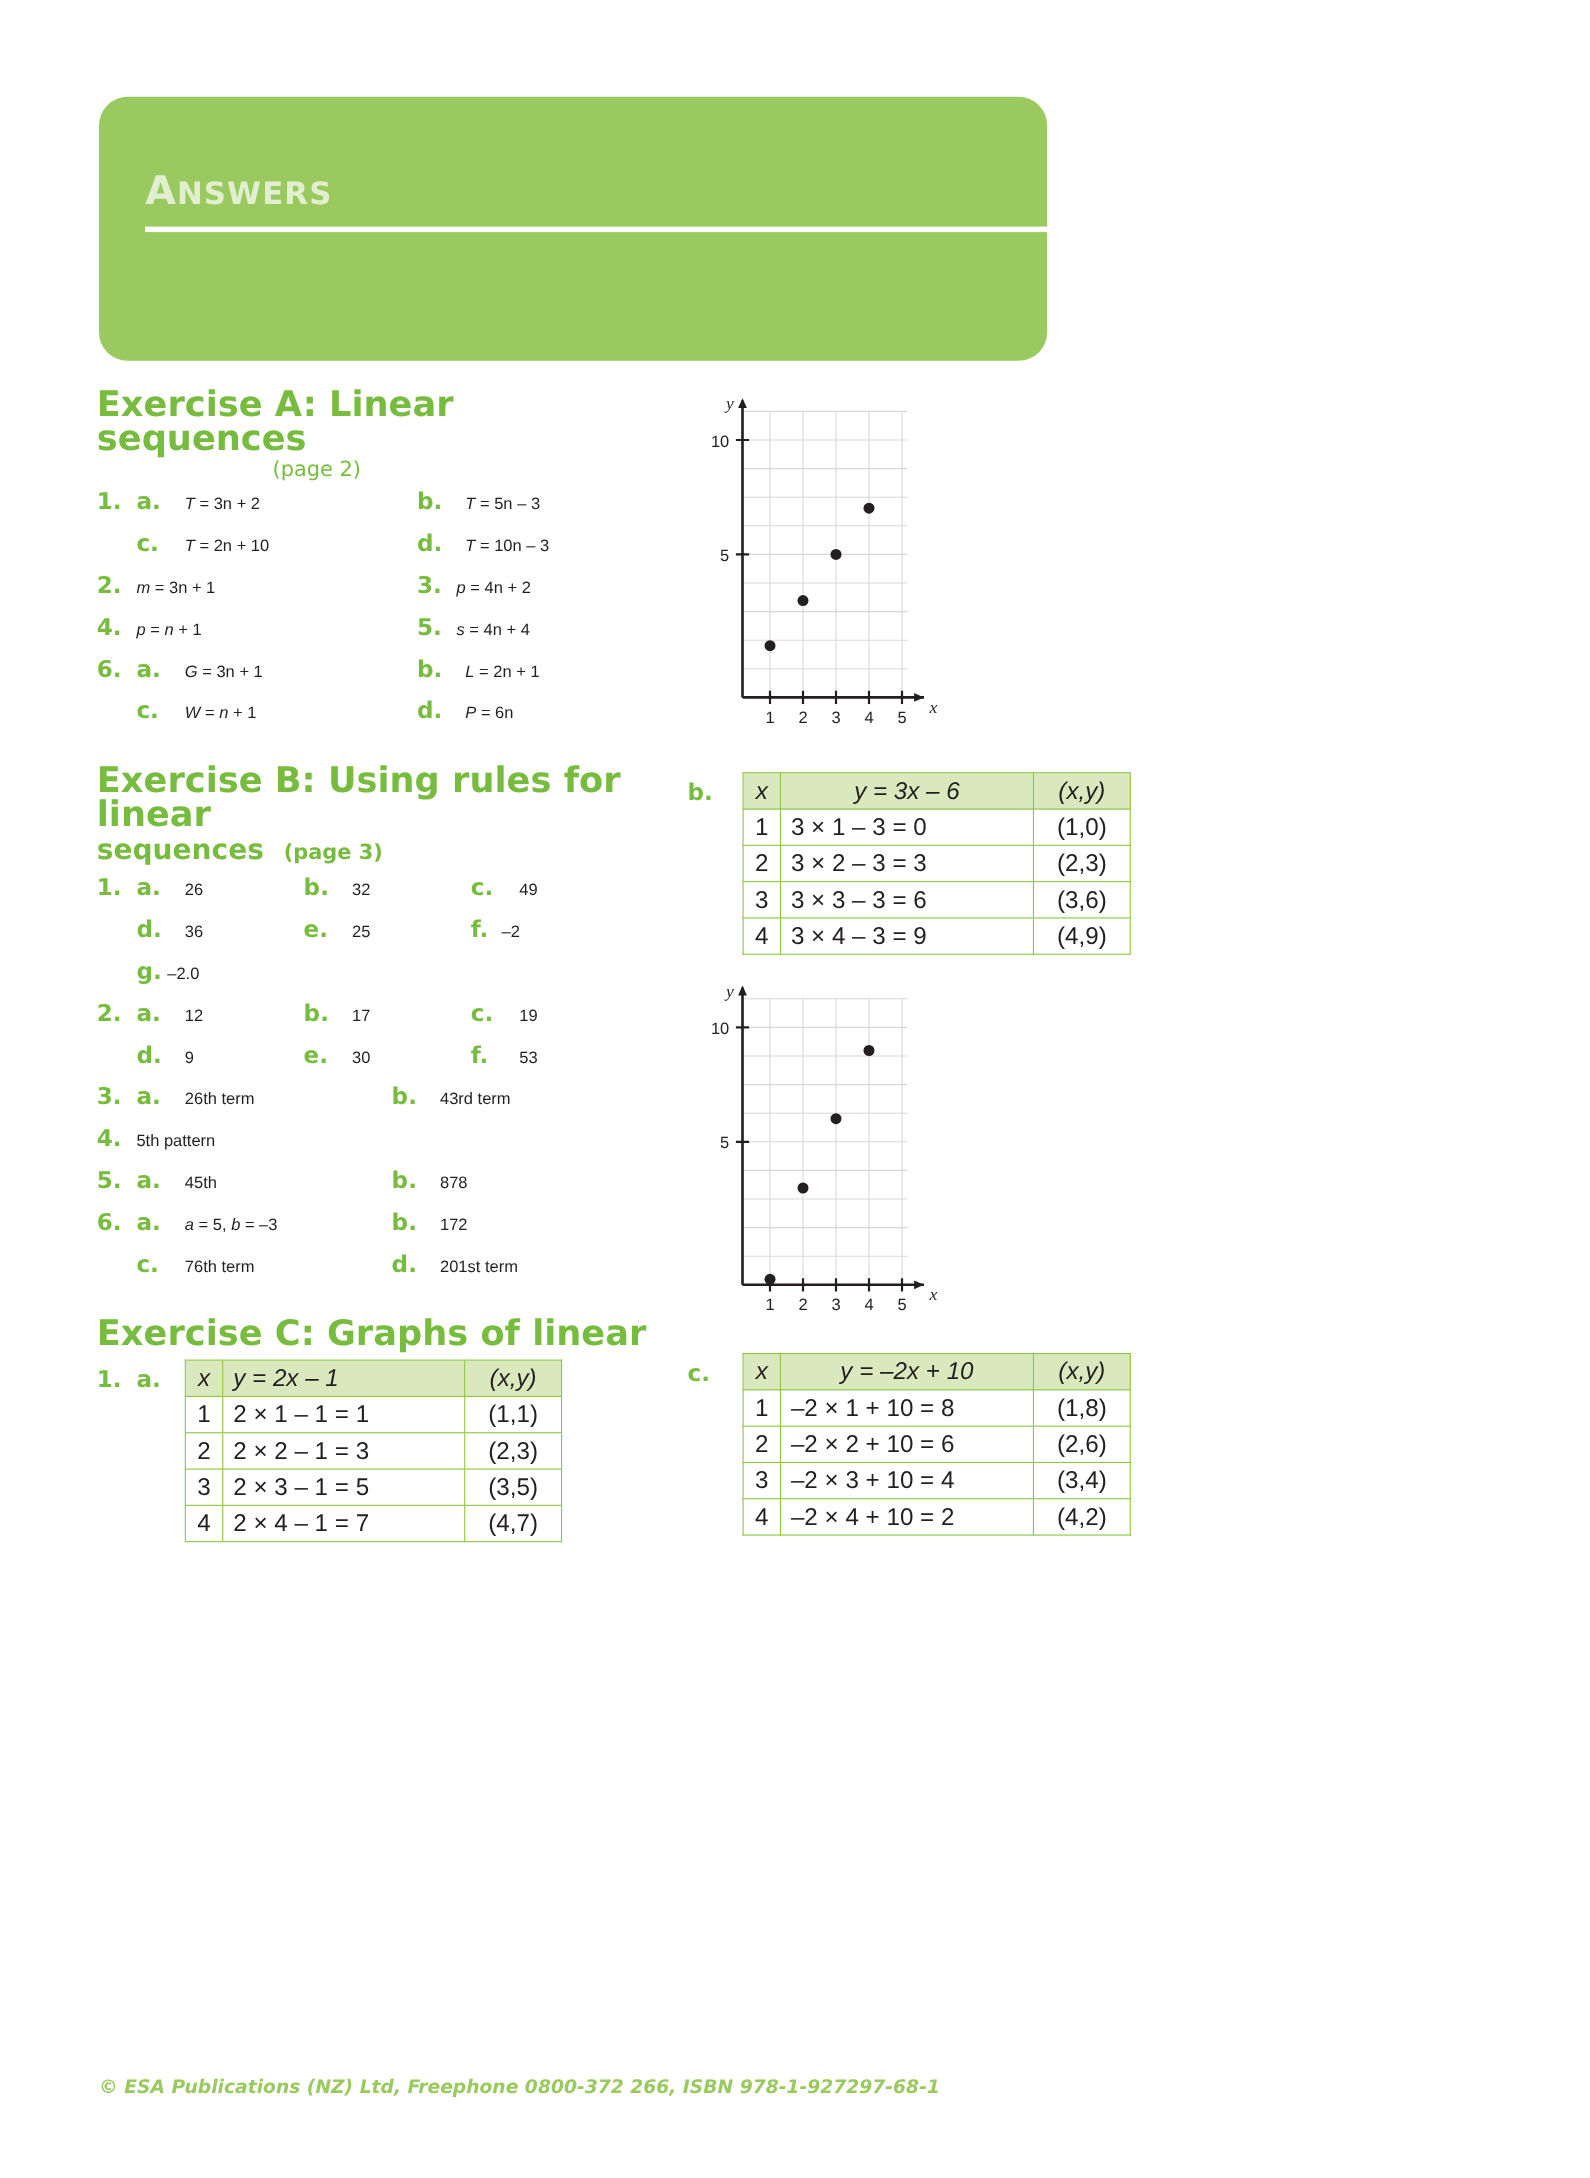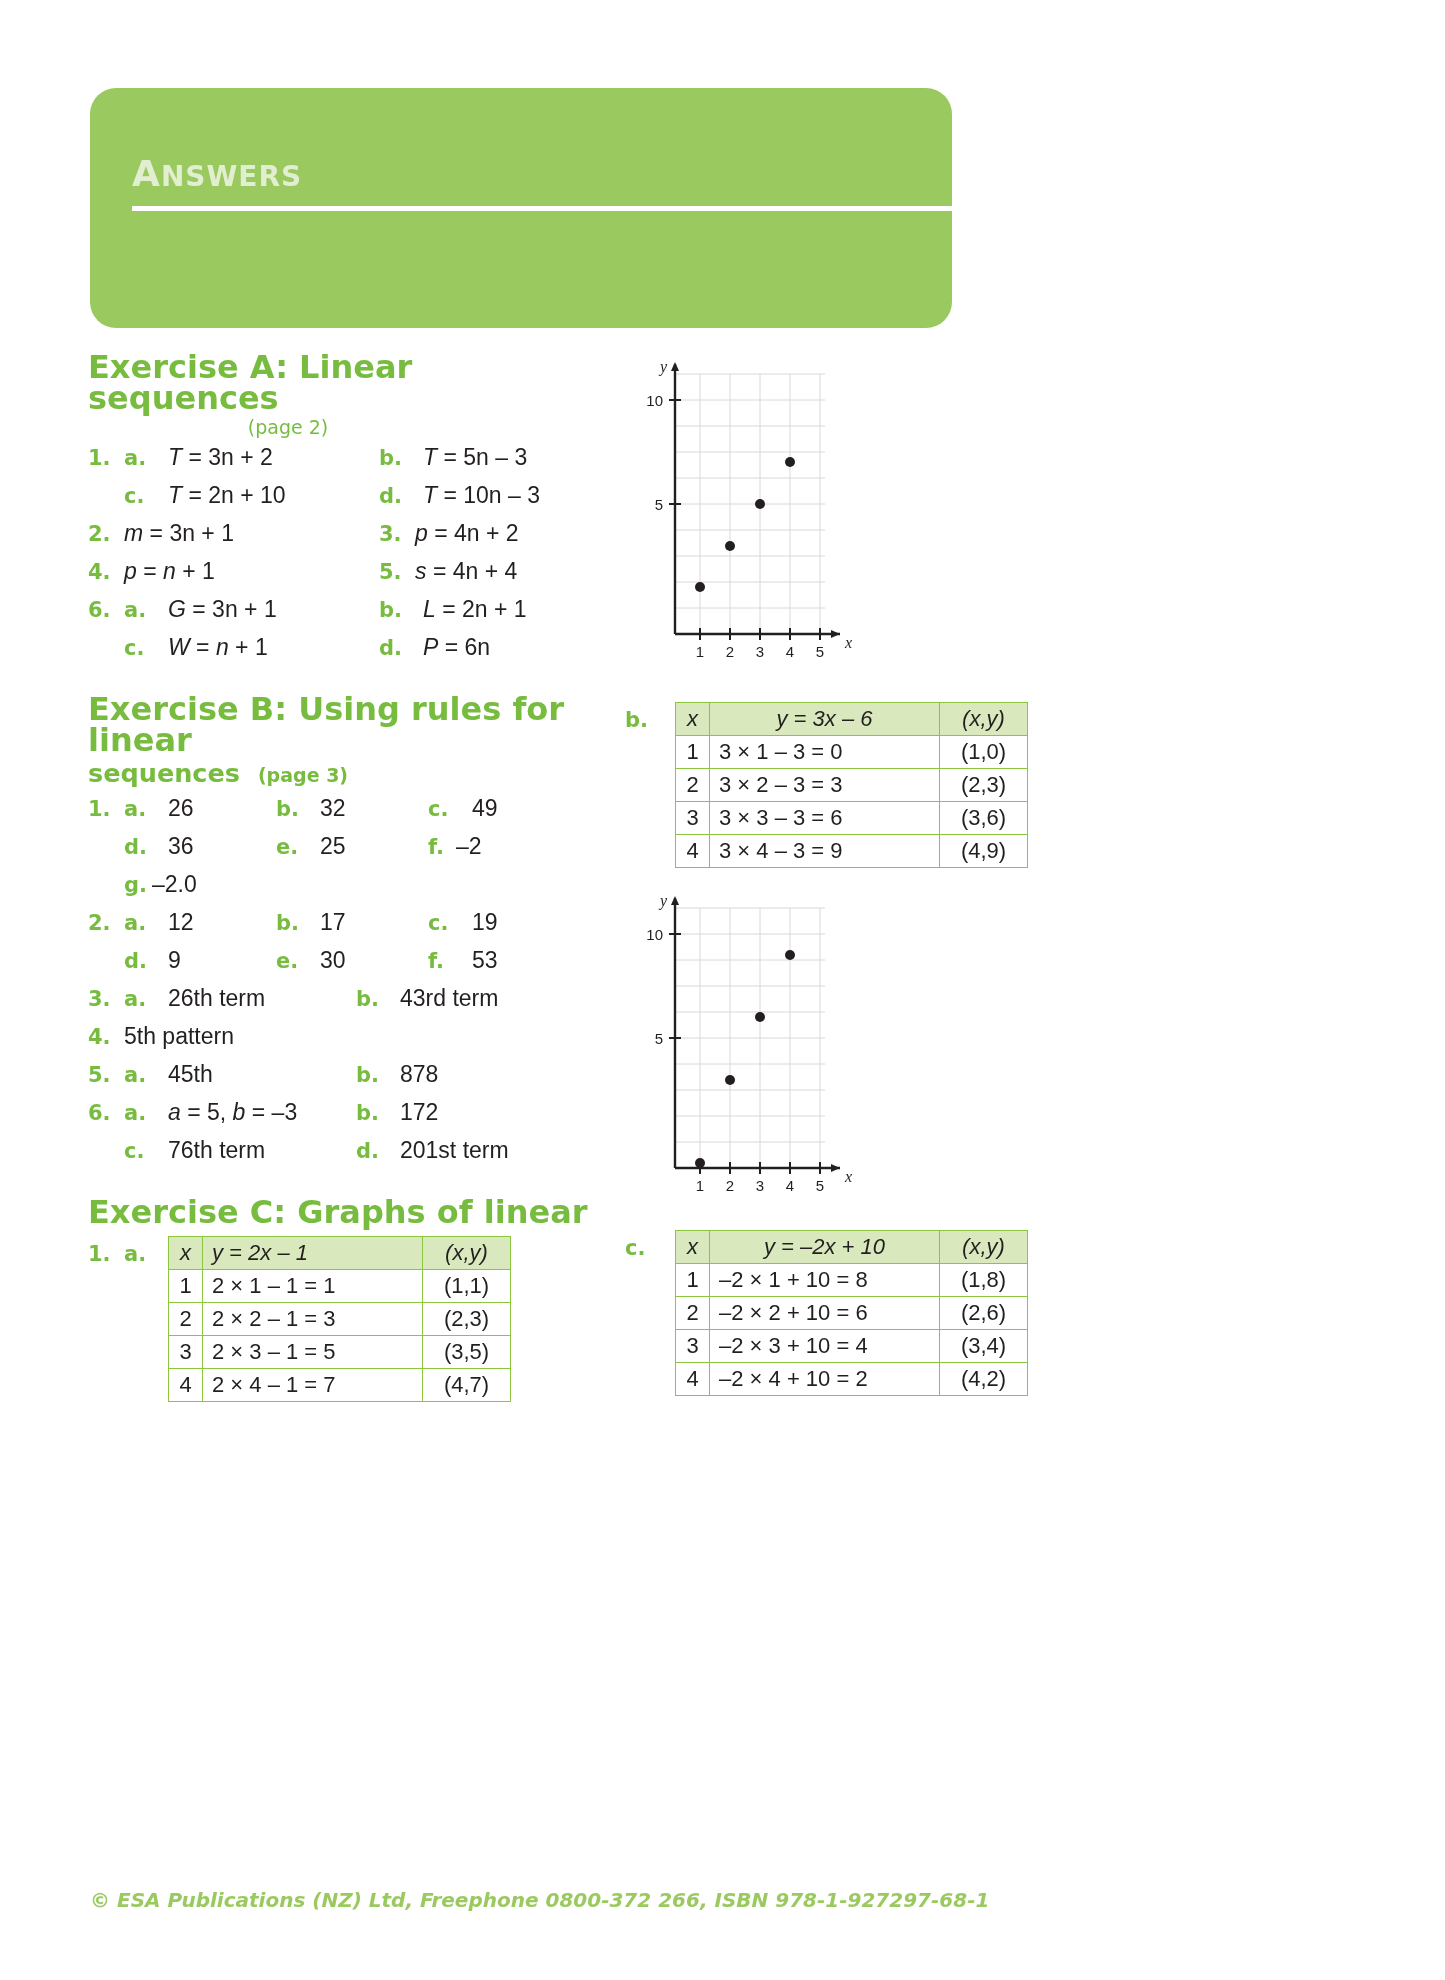--- a/index.html
+++ b/index.html
@@ -111,21 +111,21 @@
   }
   .lett {
     color: #77bc3f;
     font-family: "DejaVu Sans", sans-serif;
     font-weight: bold;
     font-size: 21px;
     flex: 0 0 44px;
   }
   .ans {
     font-family: "Liberation Sans", sans-serif;
-    font-size: 23px;
+    font-size: 15px;
     color: #231f20;
   }
   .ans i { font-style: italic; }
 
   
   .cell { display: flex; align-items: baseline; }
   .c3a { flex: 0 0 152px; }
   .c3b { flex: 0 0 152px; }
   .c3c { flex: 0 0 152px; }
   .w2a { flex: 0 0 255px; }
@@ -162,21 +162,21 @@
 
   
   .footer {
     position: absolute;
     left: 90px;
     top: 1888px;
     color: #9aca5f;
     font-family: "DejaVu Sans", sans-serif;
     font-weight: bold;
     font-style: italic;
-    font-size: 20px;
+    font-size: 17px;
     text-align: center;
   }
 </style>
 </head>
 <body>
 
 <div class="banner">
   <div class="banner-title">Answers</div>
   <div class="banner-rule"></div>
 </div>

